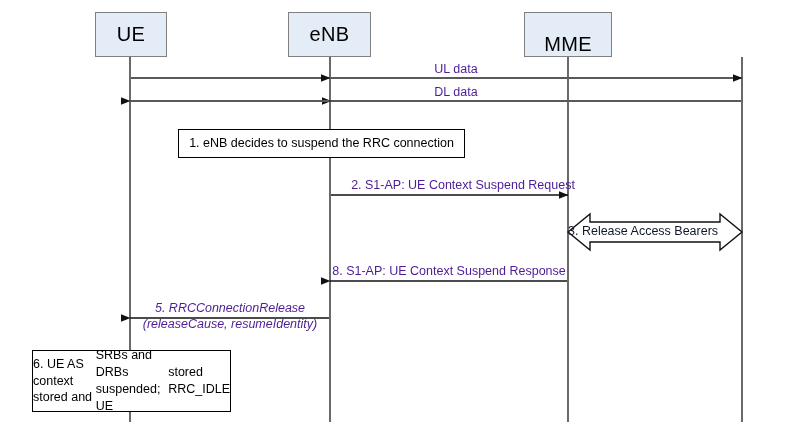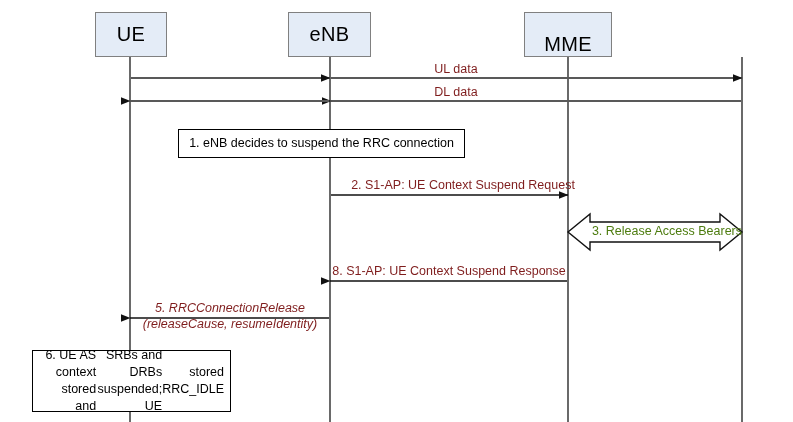--- a/index.html
+++ b/index.html
@@ -37,40 +37,40 @@
     letter-spacing: 0.3px;
   }
   .note-box {
     position: absolute;
     box-sizing: border-box;
     background: #ffffff;
     border: 1.5px solid #000000;
     display: flex;
     align-items: center;
     justify-content: center;
-    text-align: right;
+    text-align: left;
     font-size: 12.5px;
     color: #000000;
     line-height: 1.35;
-    padding: 2px 6px;
+    padding: 2px 0;
   }
   .msg-label {
     position: absolute;
     font-size: 12.5px;
-    color: #7f1d1d;
+    color: #4c1d95;
     white-space: nowrap;
     text-align: center;
     line-height: 1.25;
   }
   .dbl-label {
     position: absolute;
     font-size: 12.5px;
-    color: #4d7c0f;
+    color: #0f172a;
     white-space: nowrap;
-    text-align: right;
+    text-align: left;
   }
 </style>
 </head>
 <body>
 
 <div id="canvas">
 
   <svg id="svg-layer" viewBox="0 0 793 422" xmlns="http://www.w3.org/2000/svg">
     <defs>
       <marker id="ah-r" markerWidth="10" markerHeight="8" refX="9.5" refY="4" orient="auto" markerUnits="userSpaceOnUse">

